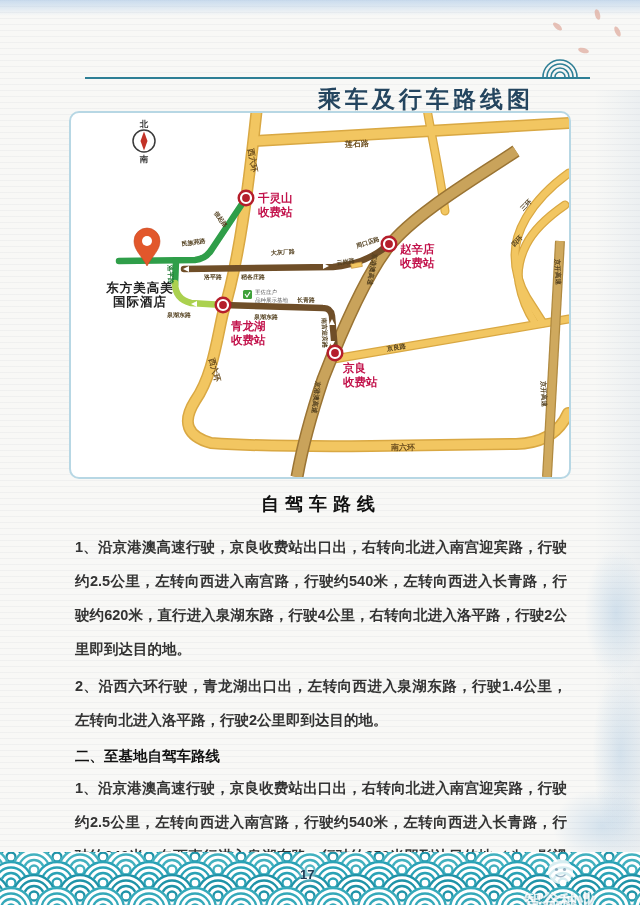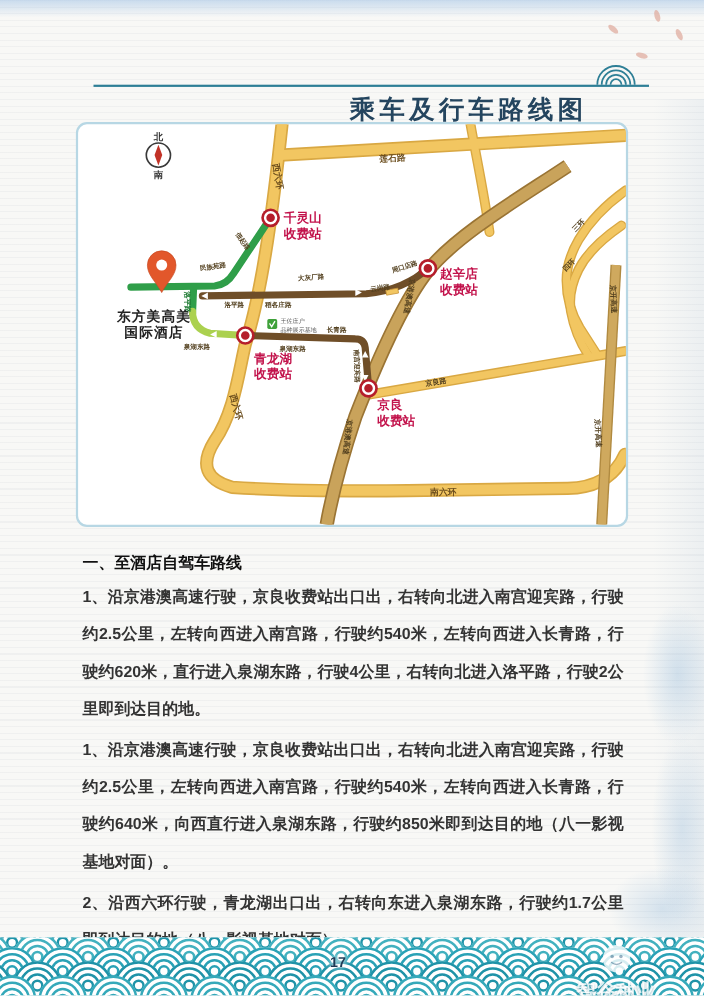--- a/index.html
+++ b/index.html
@@ -212,22 +212,24 @@
   <g>
     <text class="cmp" x="73" y="14" text-anchor="middle">北</text>
     <circle cx="73" cy="28" r="11" fill="#fff" stroke="#3a3a3a" stroke-width="1.5"></circle>
     <polygon points="73,18.5 76.5,28 73,37.5 69.5,28" fill="#c23227"></polygon>
     <text class="cmp" x="73" y="49" text-anchor="middle">南</text>
   </g>
 </svg>
 </div>
 
 <div class="routes">
-  <div class="route-heading">一、至酒店自驾车路线</div>
+  <div class="routes-title">自驾车路线</div>
   <p class="route-p">1、沿京港澳高速行驶，京良收费站出口出，右转向北进入南宫迎宾路，行驶约2.5公里，左转向西进入南宫路，行驶约540米，左转向西进入长青路，行驶约620米，直行进入泉湖东路，行驶4公里，右转向北进入洛平路，行驶2公里即到达目的地。</p>
+  <p class="route-p">2、沿西六环行驶，青龙湖出口出，左转向西进入泉湖东路，行驶1.4公里，左转向北进入洛平路，行驶2公里即到达目的地。</p>
+  <div class="route-heading">二、至基地自驾车路线</div>
   <p class="route-p">1、沿京港澳高速行驶，京良收费站出口出，右转向北进入南宫迎宾路，行驶约2.5公里，左转向西进入南宫路，行驶约540米，左转向西进入长青路，行驶约640米，向西直行进入泉湖东路，行驶约850米即到达目的地（八一影视基地对面）。</p>
   <p class="route-p">2、沿西六环行驶，青龙湖出口出，右转向东进入泉湖东路，行驶约1.7公里即到达目的地（八一影视基地对面）。</p>
 </div>
 
 <div class="waves">
 <svg width="640" height="60" viewBox="0 0 640 60">
   <defs>
     <g id="sc">
       <circle r="22" fill="#ffffff"></circle>
       <circle r="21" class="sr"></circle>

